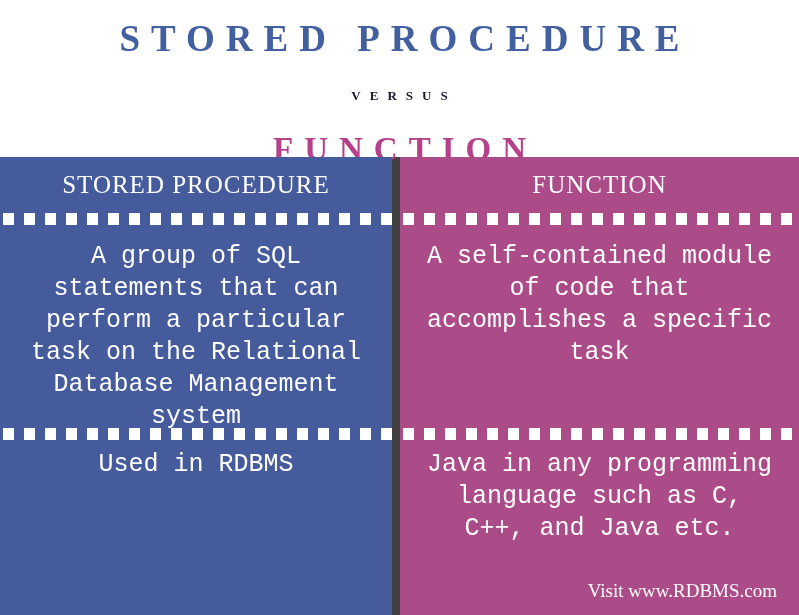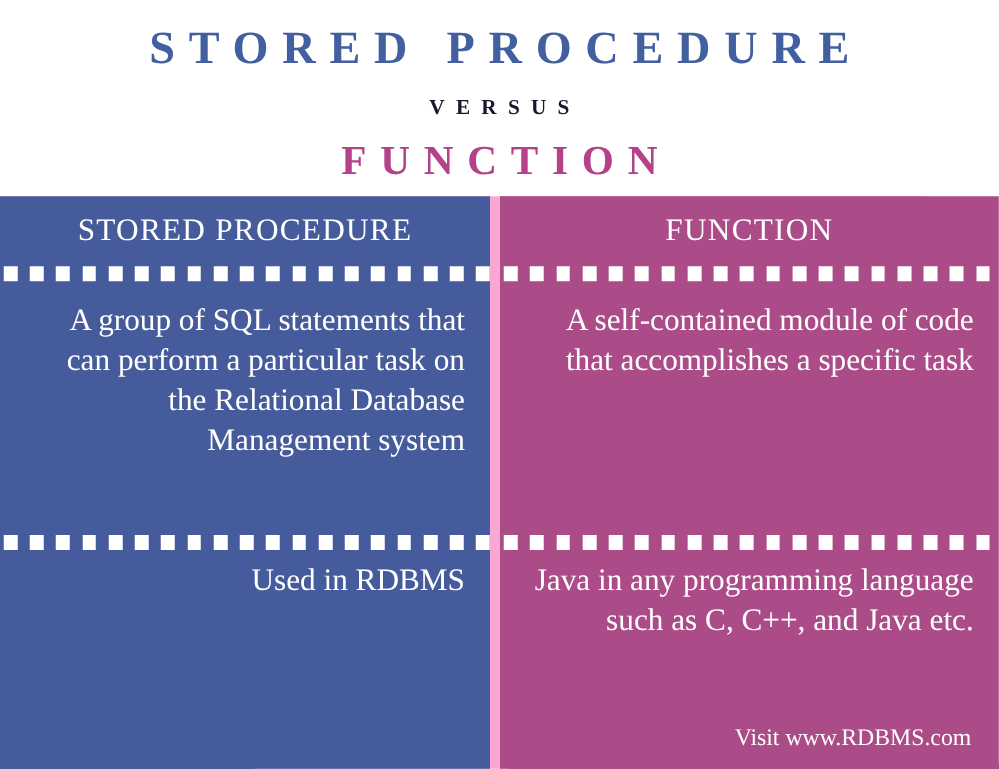--- a/index.html
+++ b/index.html
@@ -11,21 +11,21 @@
     height: 615px;
     background: #ffffff;
     font-family: "Liberation Serif", "DejaVu Serif", serif;
     overflow: hidden;
   }
 
   .infographic {
     position: relative;
     width: 740px;
     height: 615px;
-    background: #f9a8d4;
+    background: #404040;
   }
 
   
   .title-block {
     position: absolute;
     left: 0;
     top: 0;
     width: 799px;
     height: 157px;
     background: #ffffff;
@@ -38,24 +38,24 @@
     font-family: "Liberation Serif", "DejaVu Serif", serif;
     font-size: 37px;
     font-weight: bold;
     letter-spacing: 11px;
     color: #42609f;
     line-height: 1.0;
     text-indent: 11px;
   }
 
   .title-versus {
-    margin: 4px;
+    margin: 16px;
     padding-top: 16px;
     font-family: "Liberation Serif", "DejaVu Serif", serif;
-    font-size: 17px;
+    font-size: 13px;
     font-weight: bold;
     letter-spacing: 9px;
     color: #15192b;
     line-height: 1.0;
     text-indent: 9px;
   }
 
   .title-sub {
     margin: 0;
     padding-top: 15px;
@@ -127,23 +127,23 @@
   }
   .dash-row-1 { top: 56px; }
   .dash-row-2 { top: 271px; }
 
   .cell {
     position: absolute;
     left: 0;
     width: 100%;
     box-sizing: border-box;
     padding: 0 20px;
-    text-align: right;
+    text-align: center;
     color: #ffffff;
-    font-family: Liberation Serif, serif;
+    font-family: Liberation Mono, monospace;
     font-size: 25px;
     line-height: 1.28;
   }
 
   .cell-row1 { top: 84px; }
   .cell-row2 { top: 292px; }
 
   .footer-note {
     position: absolute;
     right: 22px;

